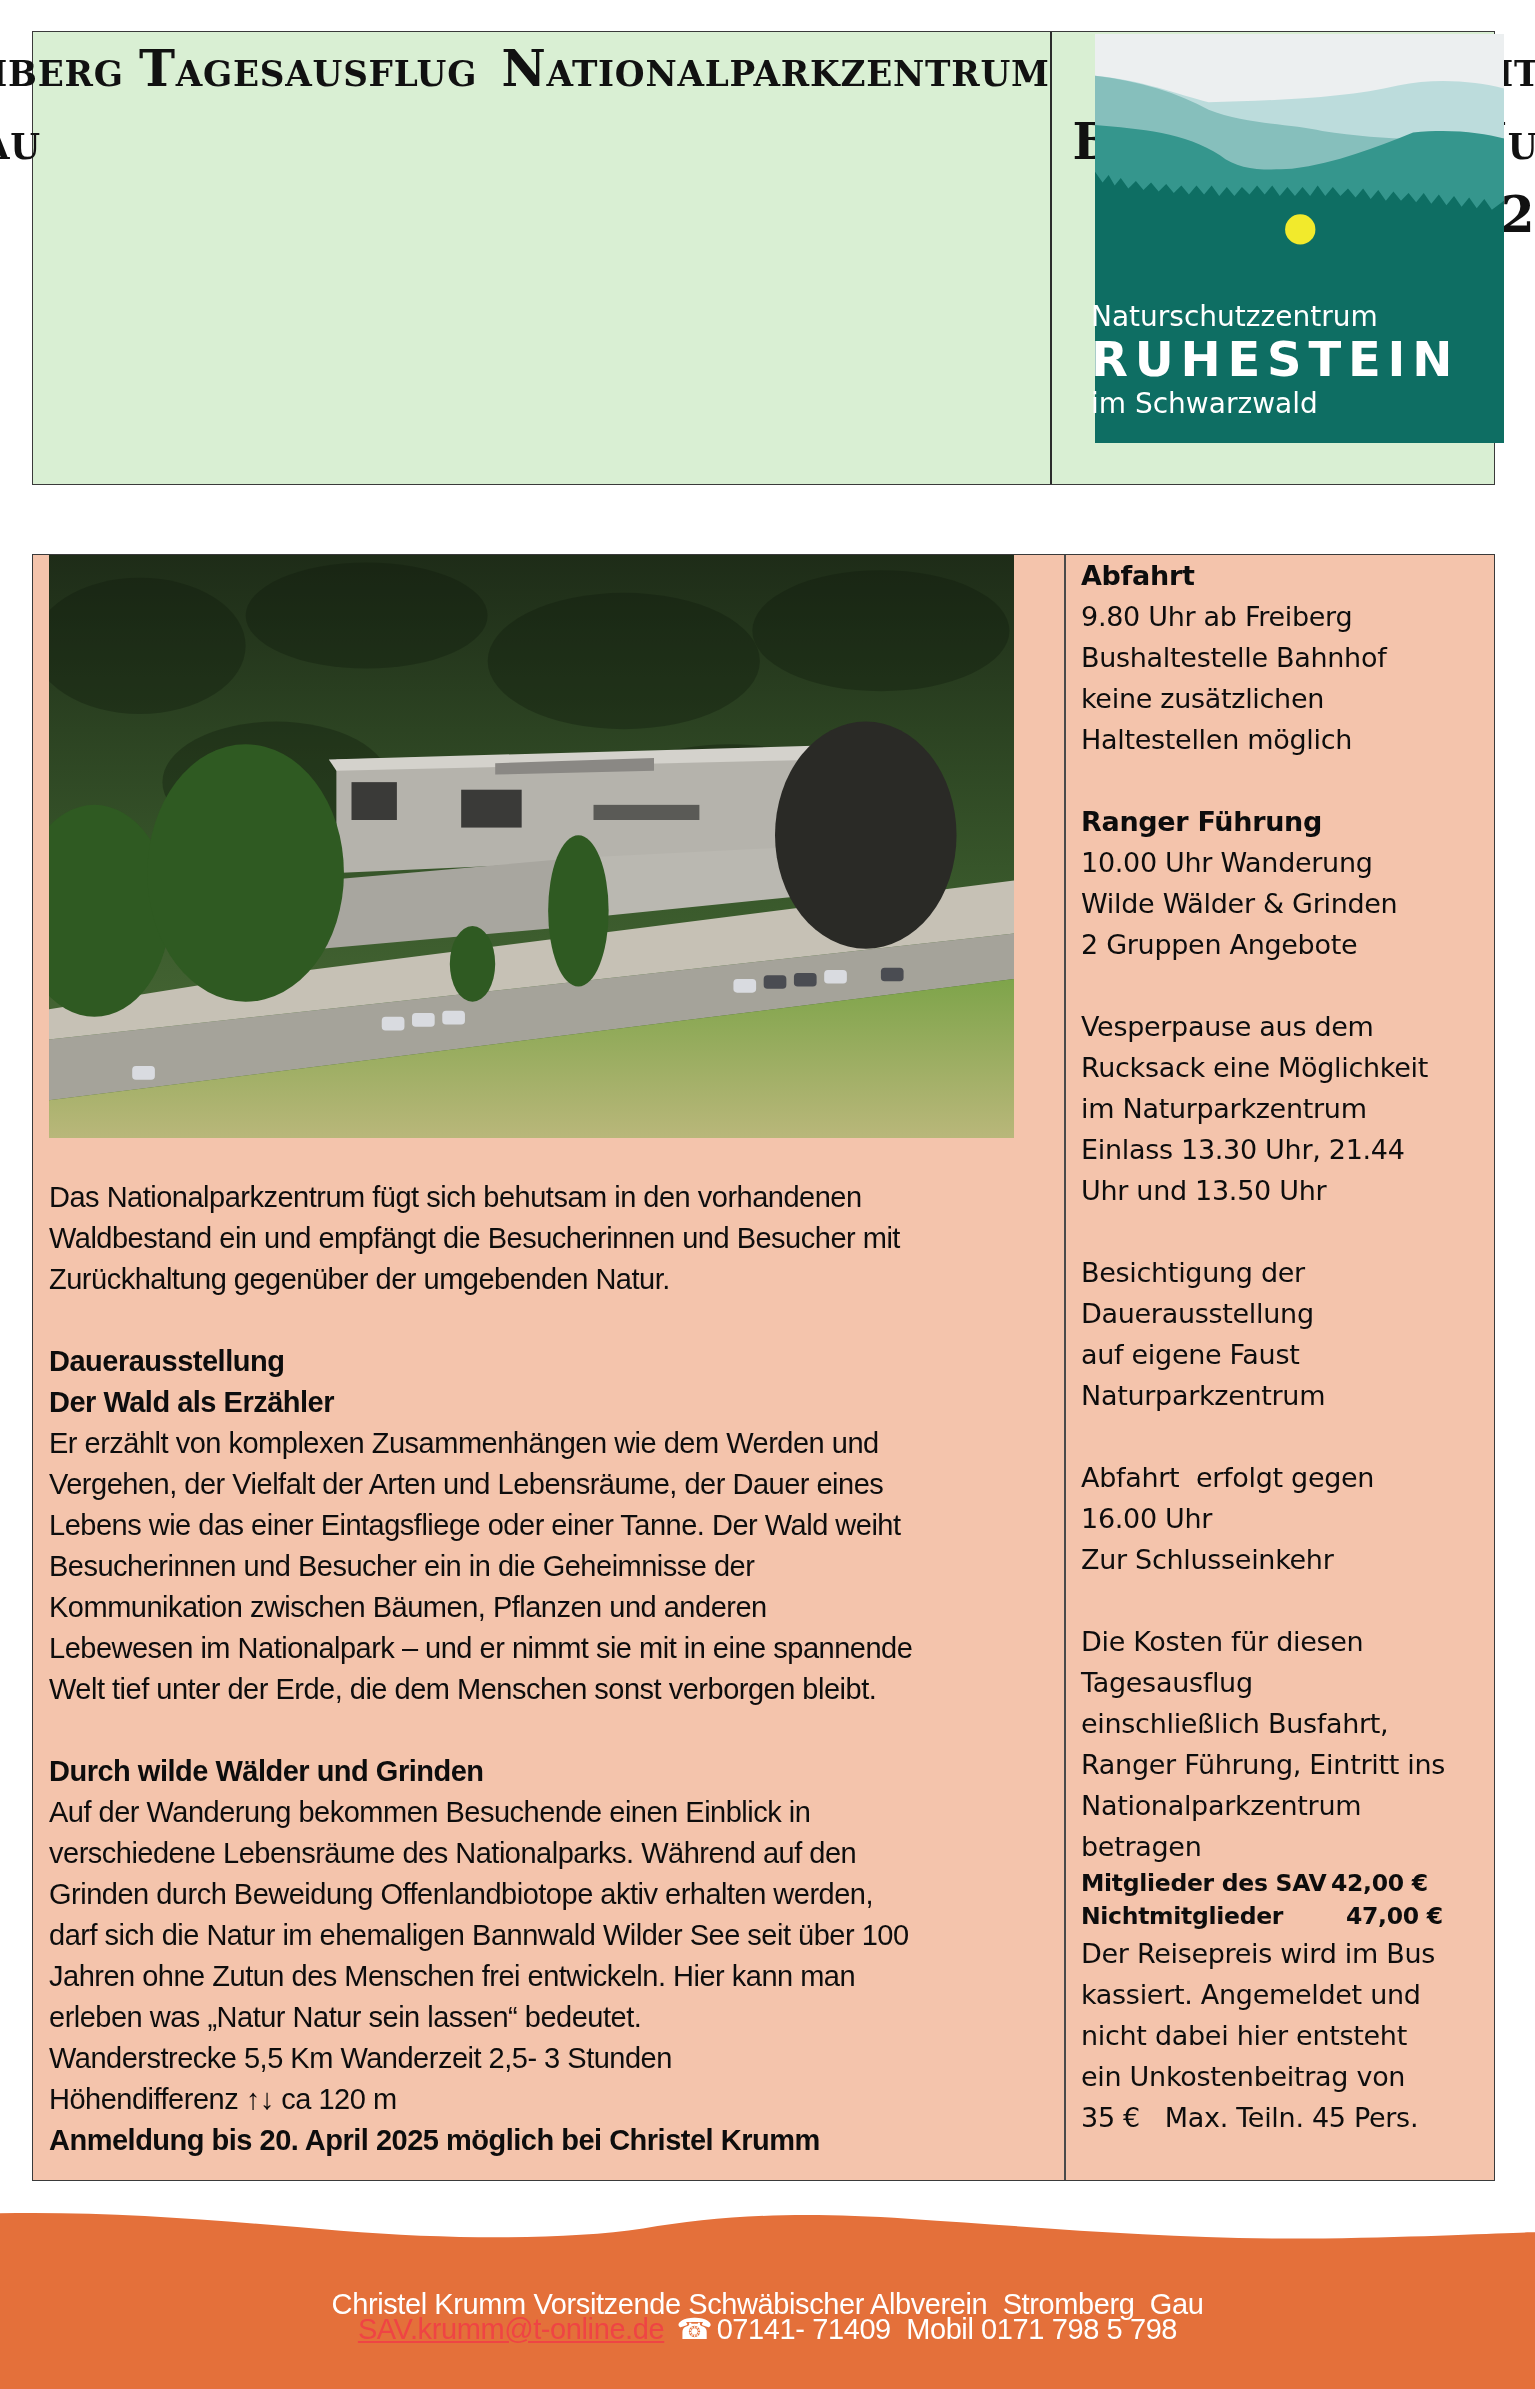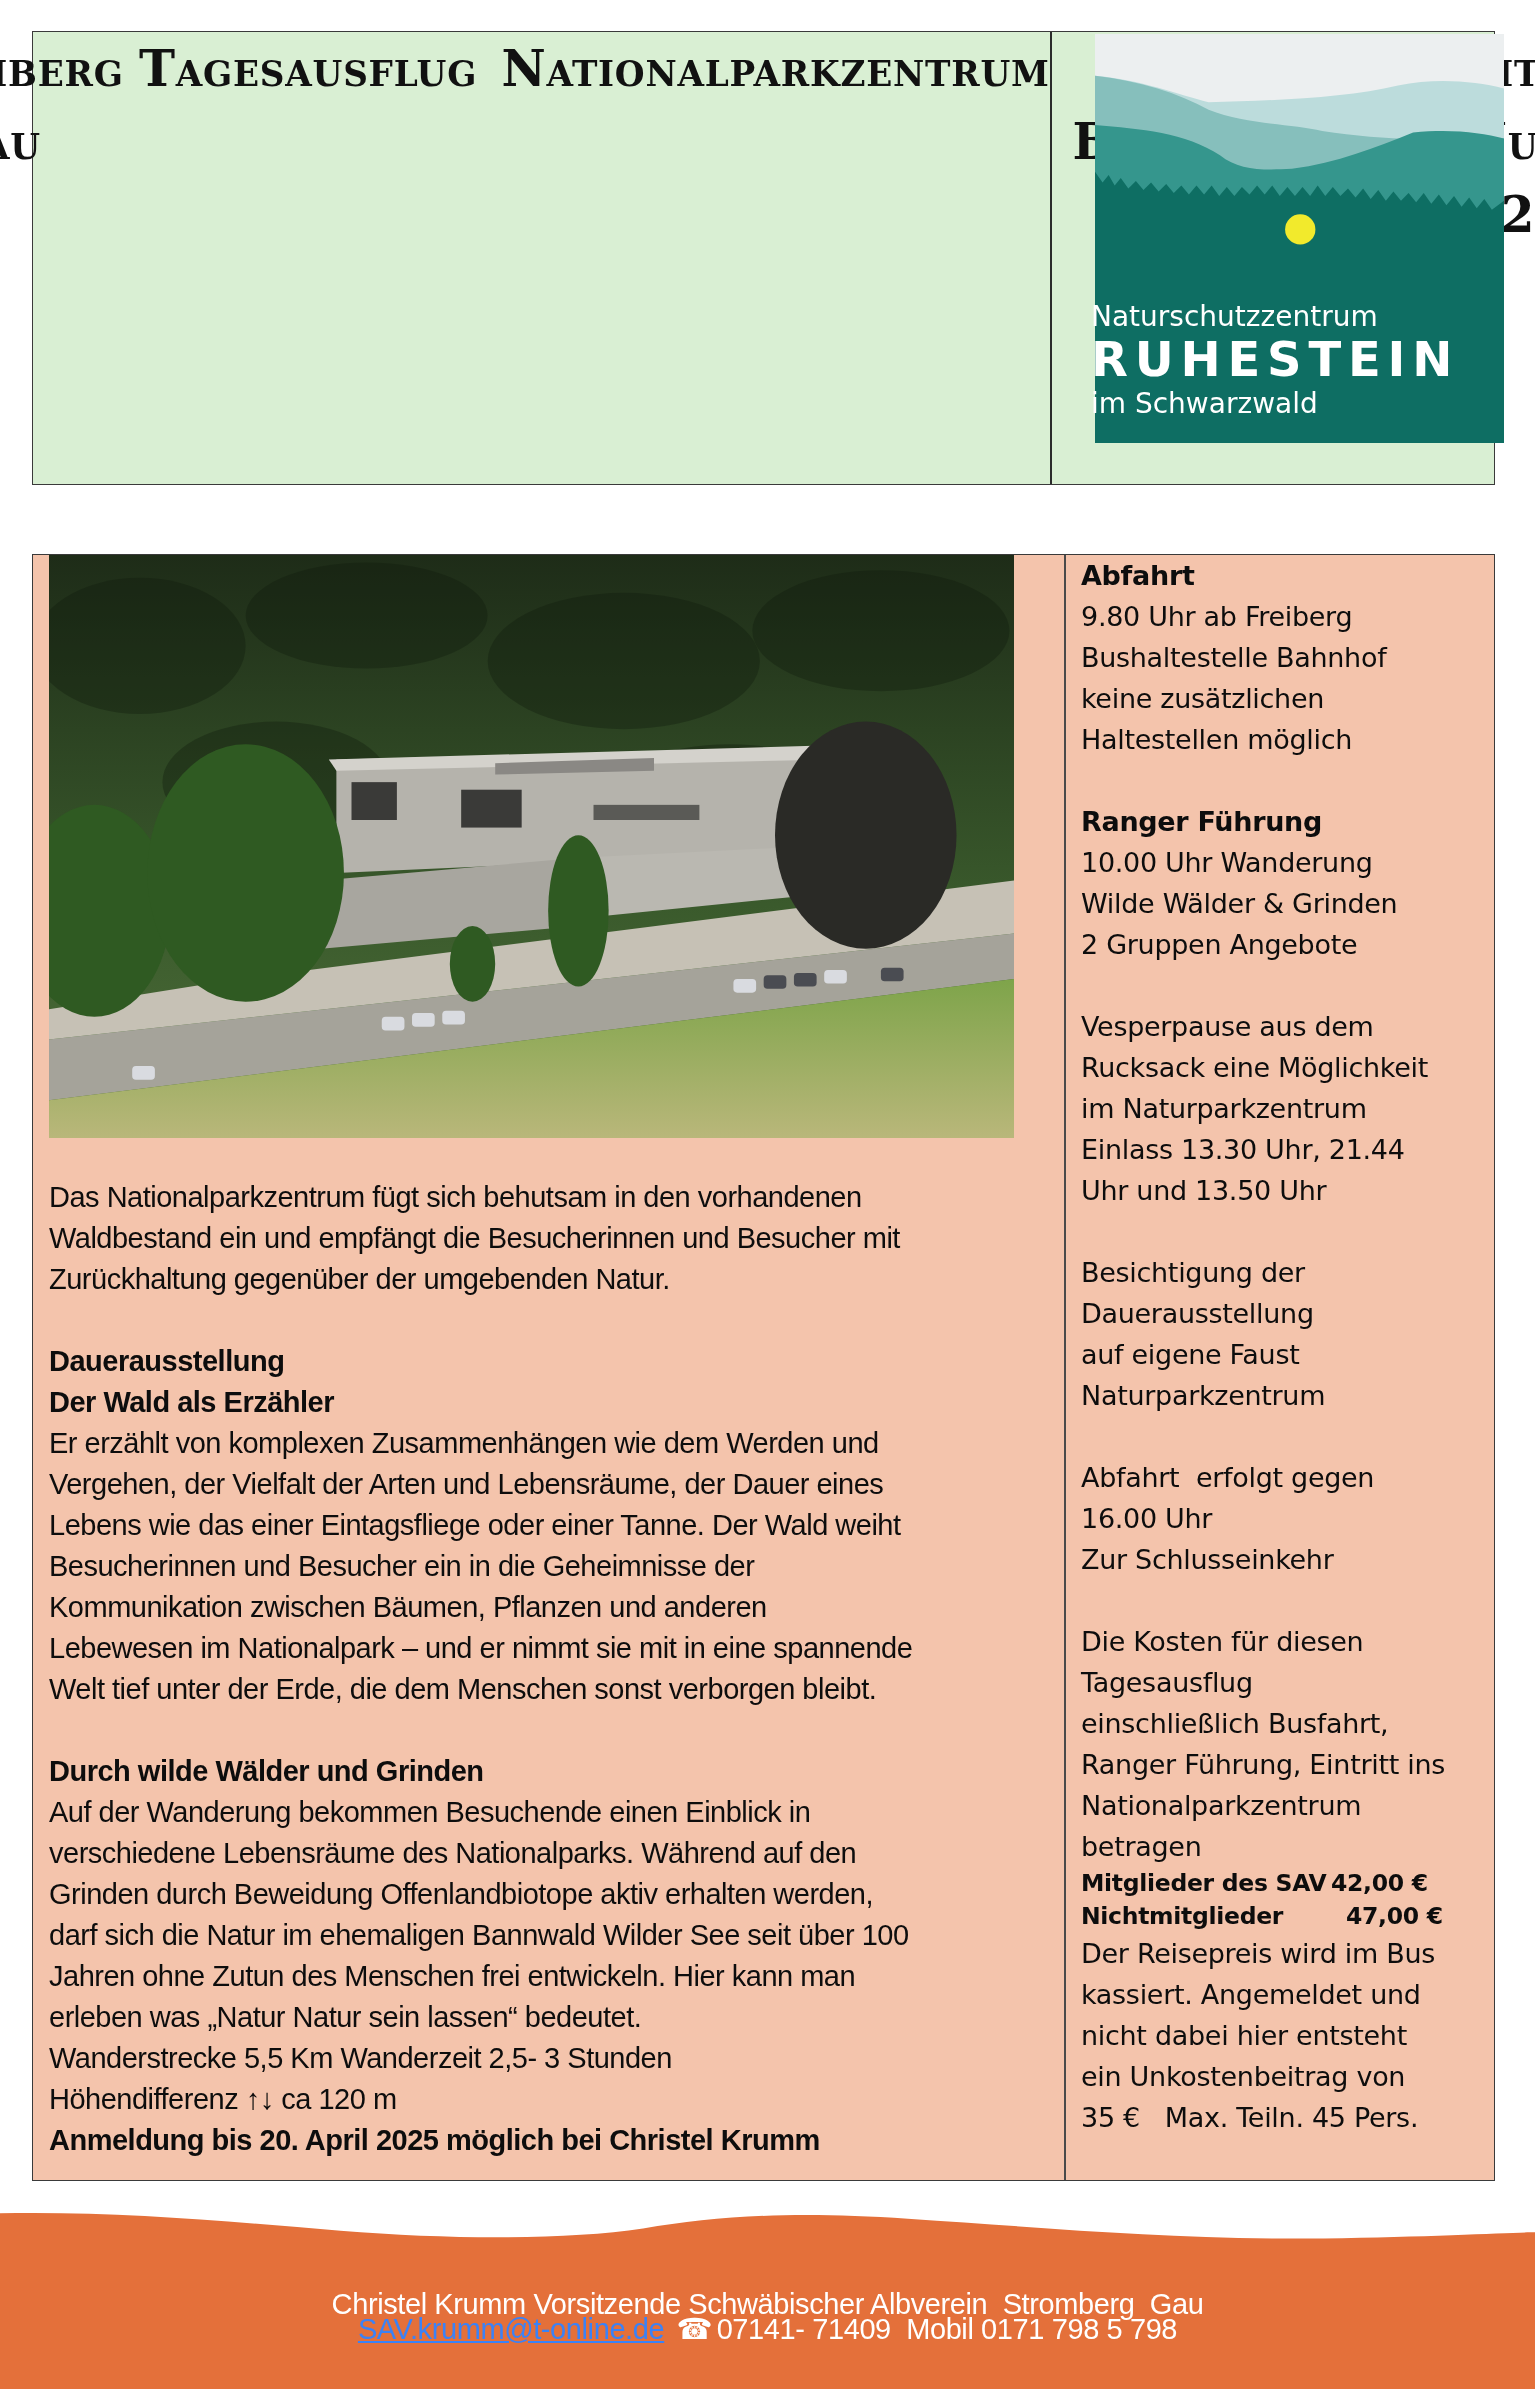--- a/index.html
+++ b/index.html
@@ -73,21 +73,21 @@
   .footer {
     position:absolute; left:0; top:2202px; width:1535px; height:188px;
   }
   .footer svg { position:absolute; left:0; top:0; width:100%; height:100%; }
   .footer-line {
     position:absolute; left:0; width:100%; text-align:center; color:#ffffff;
     font-family:"Liberation Sans", sans-serif; font-size:29px; letter-spacing:-0.4px;
   }
   .footer-line.l1 { top:67px;margin-top:19px; }
   .footer-line.l2 { top:110px; }
-  .email-link { color:#3b82f6; text-decoration:underline; }
+  .email-link { color:#ef4444; text-decoration:underline; }
   .phone-icon { display:inline-block; margin:0 4.5px; }
 </style>
 </head>
 <body>
 
 <div class="header">
   <div class="header-title-cell">
     <div class="title-line">Schwäbischer albverein</div>
     <div class="title-line">stromberg Gau</div>
     <div class="title-line">Tagesausflug</div>

